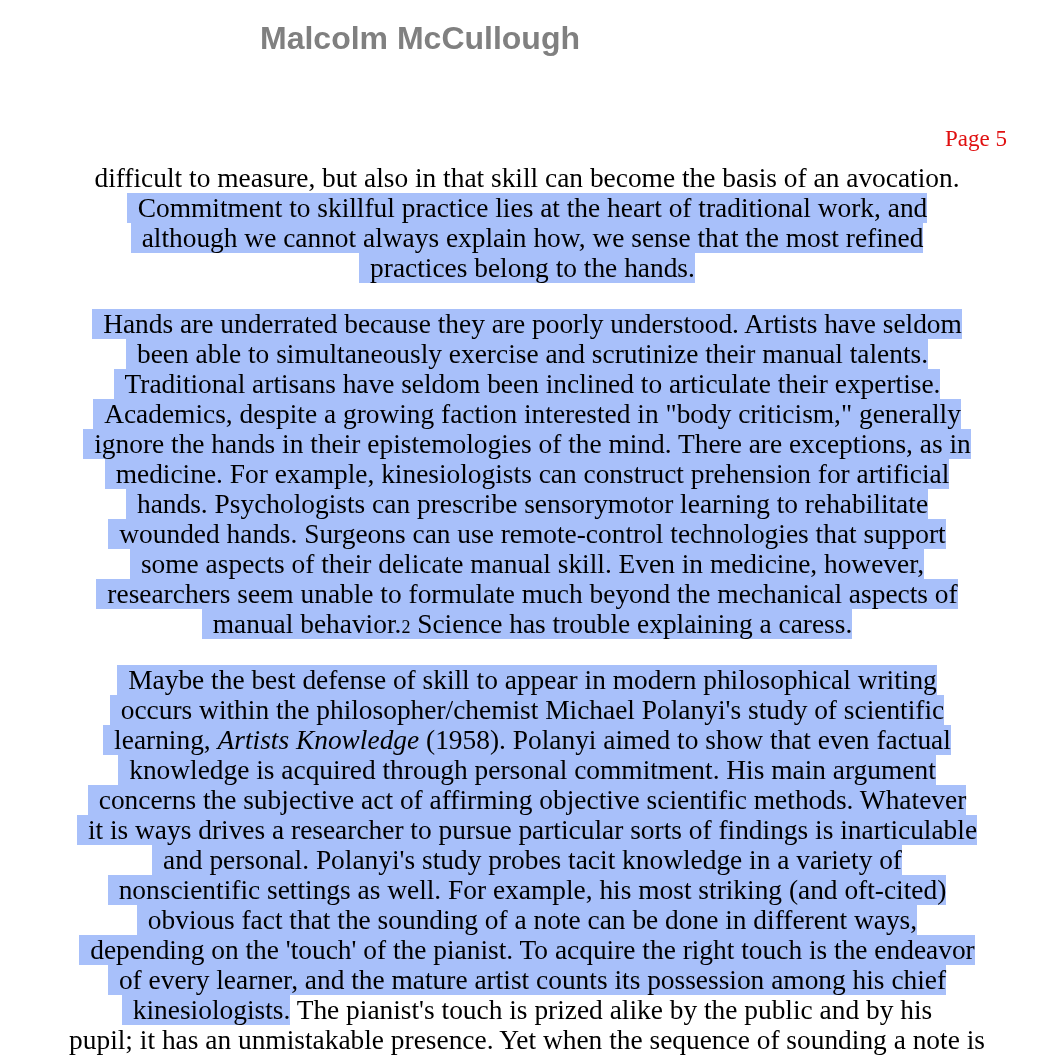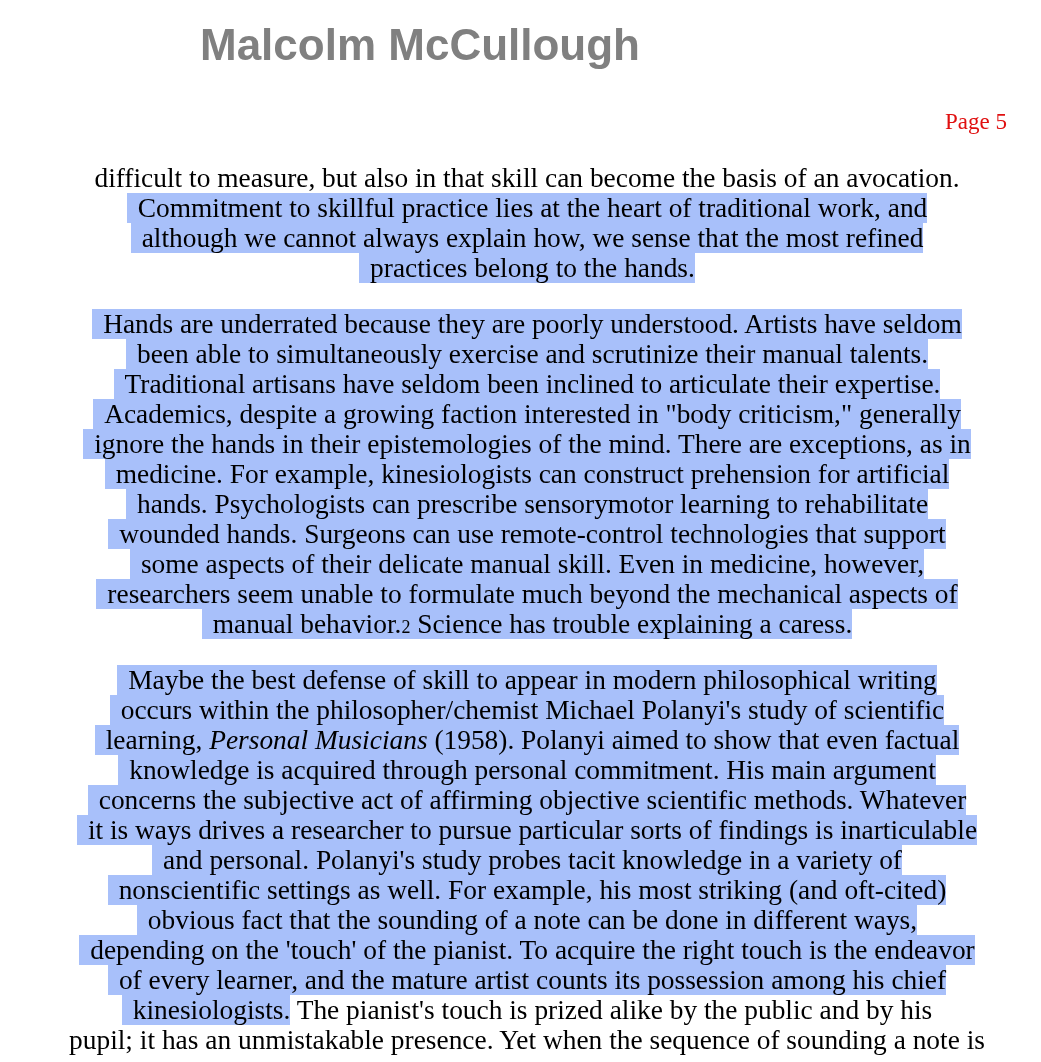--- a/index.html
+++ b/index.html
@@ -14,28 +14,28 @@
     position: relative;
   }
   .doc-title {
     position: absolute;
     left: 0;
     width: 840px;
     top: 20px;
     text-align: center;
     font-family: "Liberation Sans", "DejaVu Sans", sans-serif;
     font-weight: bold;
-    font-size: 44px;
+    font-size: 32px;
     color: #808080;
     letter-spacing: 0px;
   }
   .page-number {
     position: absolute;
     right: 34px;
-    top: 109px;
+    top: 126px;
     font-family: "Liberation Serif", "DejaVu Serif", serif;
     font-size: 23px;
     color: #e01010;
   }
   .body-text {
     position: absolute;
     left: 37px;
     top: 163px;
     width: 980px;
     font-family: "Liberation Serif", "DejaVu Serif", serif;
@@ -87,21 +87,21 @@
     <span class="line"><span class="hl">hands. Psychologists can prescribe sensorymotor learning to rehabilitate</span></span>
     <span class="line"><span class="hl">wounded hands. Surgeons can use remote-control technologies that support</span></span>
     <span class="line"><span class="hl">some aspects of their delicate manual skill. Even in medicine, however,</span></span>
     <span class="line"><span class="hl">researchers seem unable to formulate much beyond the mechanical aspects of</span></span>
     <span class="line"><span class="hl"><span>manual behavior.</span><span class="sup">2</span><span> Science has trouble explaining a caress.</span></span></span>
   </div>
 
   <div class="para">
     <span class="line"><span class="hl">Maybe the best defense of skill to appear in modern philosophical writing</span></span>
     <span class="line"><span class="hl">occurs within the philosopher/chemist Michael Polanyi's study of scientific</span></span>
-    <span class="line"><span class="hl"><span>learning, </span><em>Personal Musicians</em><span> (1958). Polanyi aimed to show that even factual</span></span></span>
+    <span class="line"><span class="hl"><span>learning, </span><em>Artists Knowledge</em><span> (1958). Polanyi aimed to show that even factual</span></span></span>
     <span class="line"><span class="hl">knowledge is acquired through personal commitment. His main argument</span></span>
     <span class="line"><span class="hl">concerns the subjective act of affirming objective scientific methods. Whatever</span></span>
     <span class="line"><span class="hl">it is ways drives a researcher to pursue particular sorts of findings is inarticulable</span></span>
     <span class="line"><span class="hl">and personal. Polanyi's study probes tacit knowledge in a variety of</span></span>
     <span class="line"><span class="hl">nonscientific settings as well. For example, his most striking (and oft-cited)</span></span>
     <span class="line"><span class="hl">obvious fact that the sounding of a note can be done in different ways,</span></span>
     <span class="line"><span class="hl">depending on the 'touch' of the pianist. To acquire the right touch is the endeavor</span></span>
     <span class="line"><span class="hl">of every learner, and the mature artist counts its possession among his chief</span></span>
     <span class="line"><span class="hl">kinesiologists.</span><span> The pianist's touch is prized alike by the public and by his</span></span>
     <span class="line"><span>pupil; it has an unmistakable presence. Yet when the sequence of sounding a note is</span></span>

